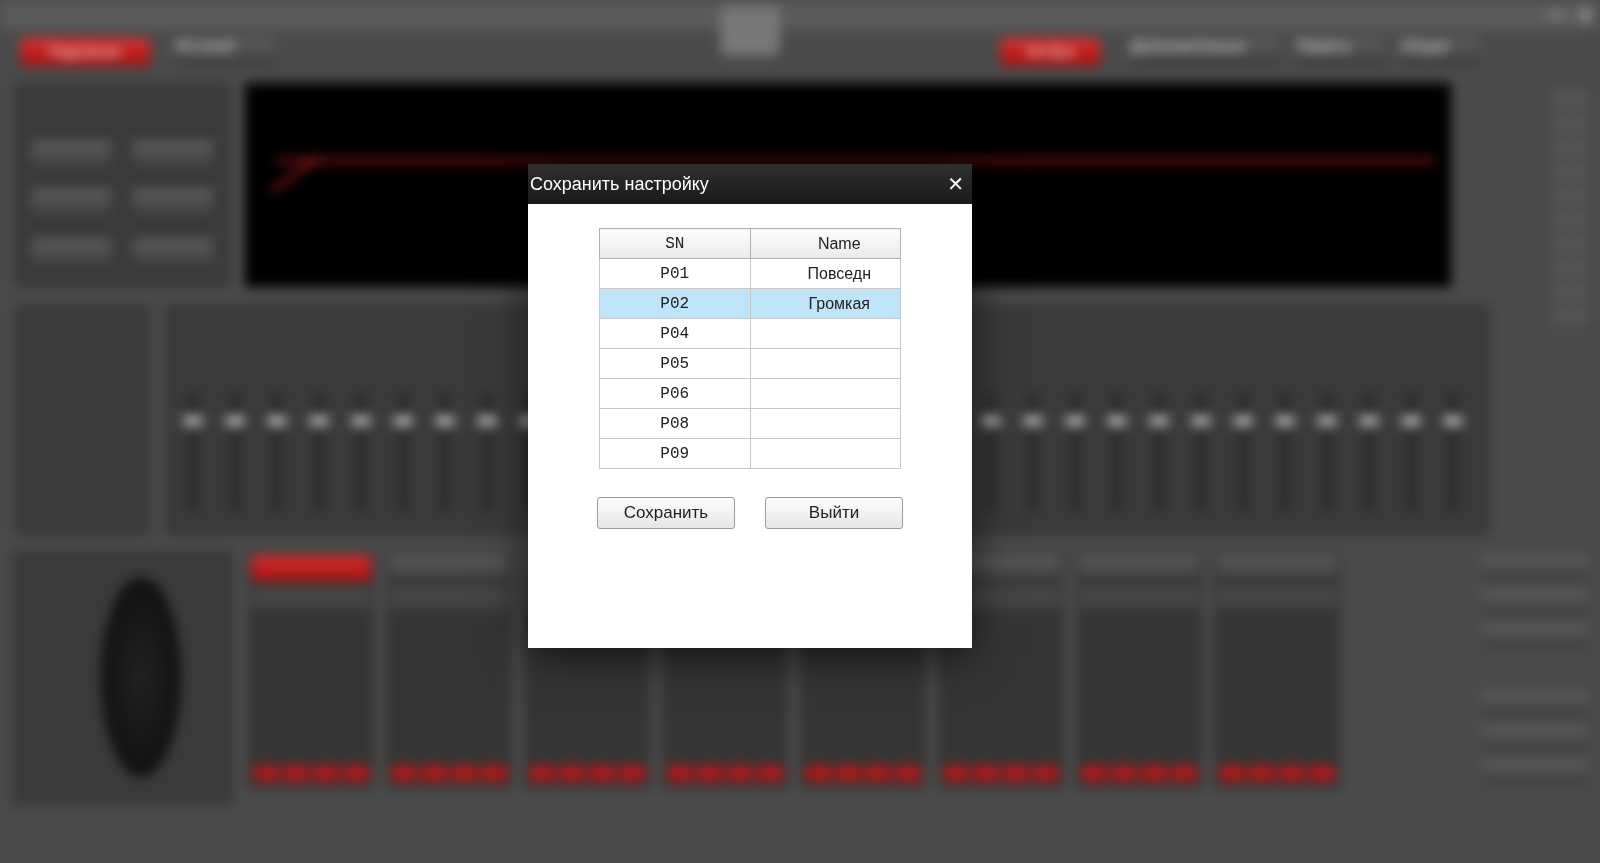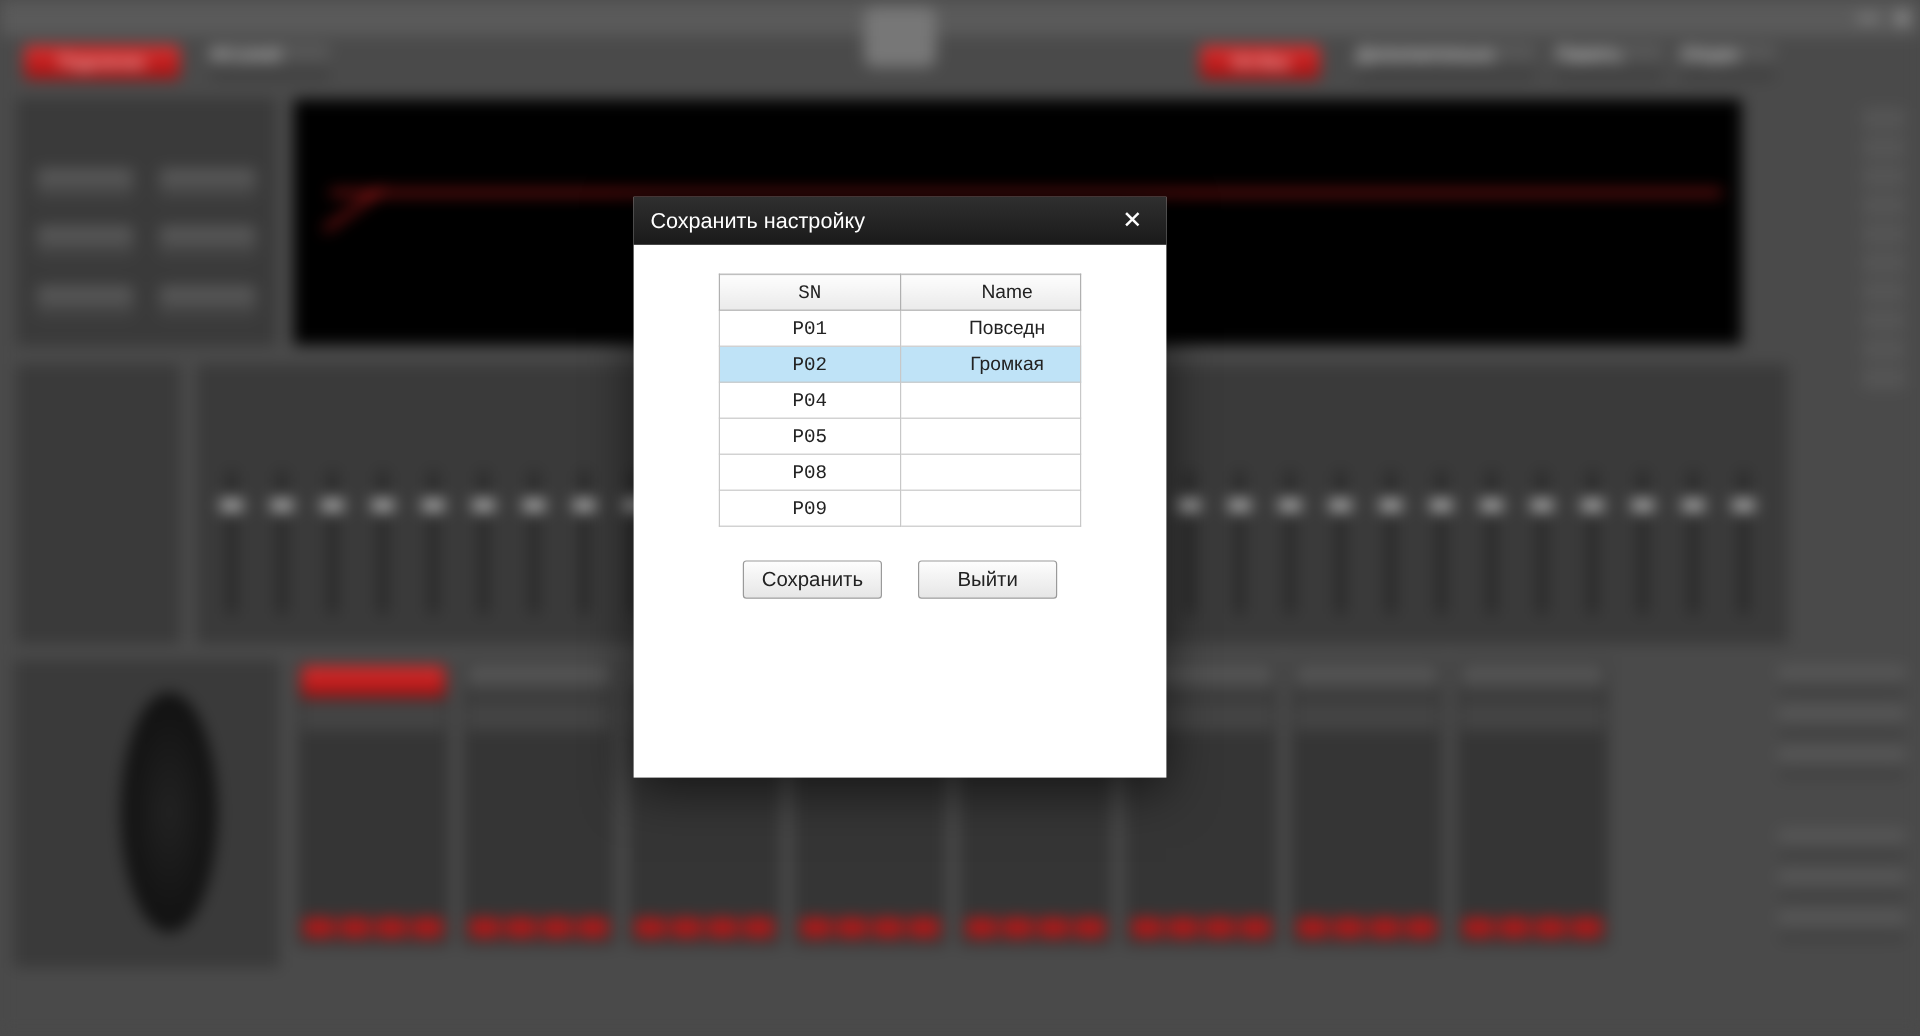--- a/index.html
+++ b/index.html
@@ -35,21 +35,21 @@
 .bg .sidebtns span{height:24px;background:linear-gradient(#606060,#3a3a3a);border-radius:3px;}
 
 
 .overlay { position:absolute; inset:0; }
 .dialog {
   position:absolute; left:528px; top:164px; width:444px; height:484px;
   background:#fff; box-shadow:0 10px 40px rgba(0,0,0,.6);
 }
 .dlg-title {
   height:40px; background:linear-gradient(#2f2f2f,#1a1a1a);
-  color:#fff; font-size:18px; line-height:40px; padding:0 14px;
+  color:#fff; font-size:18px; line-height:40px; padding:0 2px;
   display:flex; justify-content:space-between; align-items:flex-start;
 }
 .dlg-title .close { font-size:20px; cursor:pointer; padding:0 6px; font-family:Arial; }
 .dlg-body { padding:24px 0 0 0; display:flex; flex-direction:column; align-items:center; }
 
 table.presets {
   border-collapse:collapse; width:302px;
   border:1px solid #9a9a9a;
 }
 table.presets th {
@@ -59,21 +59,21 @@
 table.presets td {
   border:1px solid #c8c8c8; height:30px; text-align:center; font-size:16px; color:#222;
   background:#fff;
 }
 table.presets tr.selected td { background:#bfe3f7; }
 table.presets th.sn, table.presets td.sn { width:150px;font-family:Liberation Mono, monospace; }
 table.presets th.nm, table.presets td.nm { width:150px;padding-left:28px; }
 
 .dlg-buttons { margin-top:28px; display:flex; gap:30px; }
 .dlg-buttons button {
-  width:116px; height:32px; font-size:17px; color:#222;
+  width:138px; height:32px; font-size:17px; color:#222;
   background:linear-gradient(#fdfdfd,#e6e6e6);
   border:1px solid #9a9a9a; border-radius:3px; cursor:pointer;
 }
 </style>
 </head>
 <body>
 
 <div class="bg">
   <div class="titlebar"></div>
   <div class="winbtns">
@@ -271,20 +271,24 @@
             </tr>
             <tr>
               <td class="sn">P04</td>
               <td class="nm"></td>
             </tr>
             <tr>
               <td class="sn">P05</td>
               <td class="nm"></td>
             </tr>
             <tr>
+              <td class="sn">P06</td>
+              <td class="nm"></td>
+            </tr>
+            <tr>
               <td class="sn">P08</td>
               <td class="nm"></td>
             </tr>
             <tr>
               <td class="sn">P09</td>
               <td class="nm"></td>
             </tr>
           </tbody>
       </table>
       <div class="dlg-buttons">

